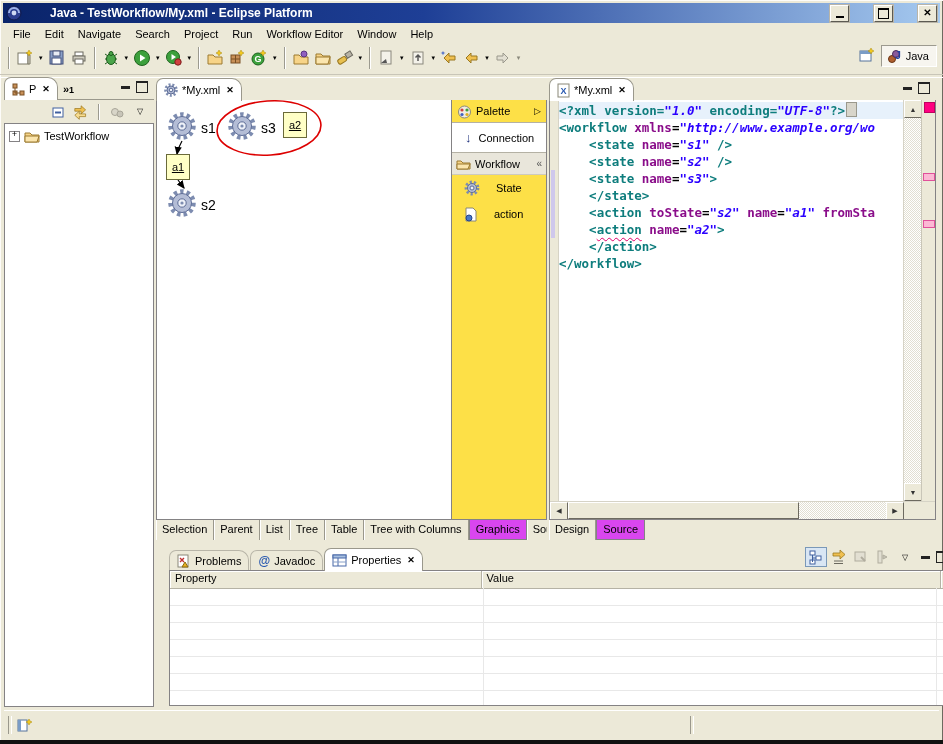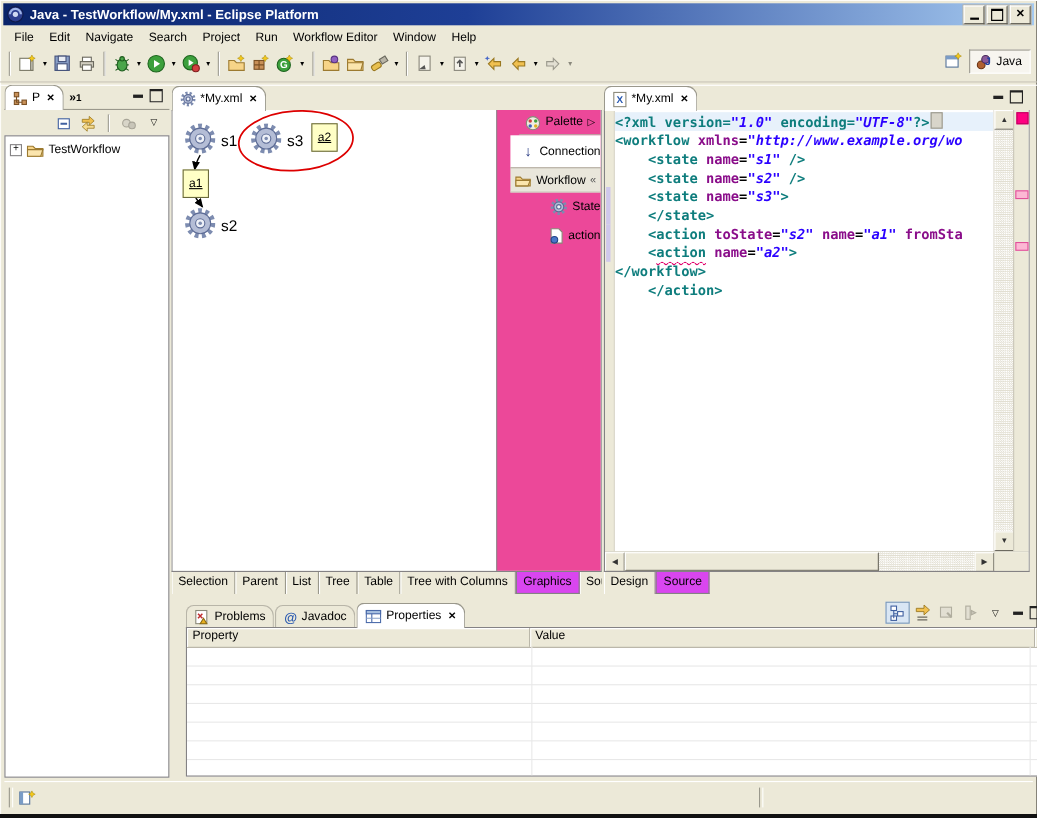--- a/index.html
+++ b/index.html
@@ -4,21 +4,21 @@
 <style>
   html,body{margin:0;padding:0;background:#888;}
   #window{position:relative;width:943px;height:744px;background:#ece9d8;overflow:hidden;
     font-family:"Liberation Sans",sans-serif;font-size:11px;color:#000;
     box-shadow:inset 1px 1px 0 #fdfcf9, inset -1px -1px 0 #6d6a60;}
   #window::after{content:"";position:absolute;left:0;right:0;bottom:0;height:4px;background:#111;}
 
   
   .titlebar{position:absolute;left:3px;top:3px;right:3px;height:20px;
     background:linear-gradient(90deg,#0a246a 0%,#1e3f96 45%,#a6caf0 100%);
-    display:flex;align-items:center;padding:0 3px;}
+    display:flex;align-items:center;padding:0 3px;gap:23px;}
   .title-text{color:#fff;font-weight:bold;font-size:12px;margin-left:5px;flex:1;white-space:nowrap;overflow:hidden;}
   .winbtn{width:17px;height:15px;margin-left:2px;background:#ece9d8;
     border:1px solid;border-color:#fff #5c5a52 #5c5a52 #fff;box-shadow:0 0 0 1px #b9b5a8;
     display:flex;align-items:center;justify-content:center;}
   .glyph-min{width:8px;height:2px;background:#000;margin-top:8px;}
   .glyph-max{width:9px;height:8px;border:1px solid #000;border-top-width:2px;}
   .glyph-close{font-size:10px;font-weight:bold;line-height:1;}
 
   
   .menubar{position:absolute;left:6px;top:25px;right:6px;height:17px;display:flex;align-items:center;}
@@ -63,30 +63,30 @@
   
   #graphics-editor{left:156px;top:78px;width:391px;height:462px;}
   .gbody{position:absolute;left:0;right:0;top:22px;bottom:20px;border:1px solid #848284;border-top:none;
     display:flex;background:#fff;}
   .gcanvas{position:relative;flex:1;background:#fff;overflow:hidden;}
   .diagram-svg{position:absolute;left:0;top:0;}
   .node-label{position:absolute;font-size:14px;}
   .gear{position:absolute;}
   .action-node{position:absolute;width:22px;height:24px;background:#ffffc6;border:1px solid #6a6a3a;
     display:flex;align-items:center;justify-content:center;font-size:11px;text-decoration:underline;text-align:center;}
-  .palette{width:94px;border-left:1px solid #848284;background:#ec4899;display:flex;flex-direction:column;align-items:flex-end;}
+  .palette{width:94px;border-left:1px solid #848284;background:#fde047;display:flex;flex-direction:column;}
   .pal-header{height:22px;display:flex;align-items:center;gap:4px;padding:0 5px;
     background:linear-gradient(#fefefc,#ecead f0,#eceade);border-bottom:1px solid #b4b1a4;}
   .pal-arrow{margin-left:auto;font-size:9px;}
   .pal-conn{height:29px;display:flex;align-items:center;gap:7px;padding-left:13px;background:#fff;}
   .conn-arrow{color:#1c2f7c;font-weight:bold;font-size:13px;}
   .pal-group{height:21px;display:flex;align-items:center;gap:4px;padding:0 4px;background:#e9e6db;
     border-top:1px solid #b4b1a4;border-bottom:1px solid #cdcabd;}
   .pal-pin{margin-left:auto;font-size:10px;color:#555;}
-  .pal-item{height:26px;display:flex;align-items:center;gap:4px;padding-left:12px;}
+  .pal-item{height:26px;display:flex;align-items:center;gap:16px;padding-left:12px;}
 
   
   .ptabs{position:absolute;left:0;right:0;bottom:0;height:20px;display:flex;background:#ece9d8;
     border-top:1px solid #848284;overflow:hidden;}
   .ptab{padding:3px 6px 2px;border-right:1px solid #9a988c;box-shadow:inset 1px 0 0 #fff;white-space:nowrap;}
   .ptab.active{background:#d946ef;border:1px solid #848284;border-top-color:#fff;margin-top:-1px;
     box-shadow:none;font-weight:normal;}
 
   
   #source-editor{left:549px;top:78px;width:387px;height:462px;}
@@ -534,22 +534,22 @@
         </div>
         <div class="code">
           <div class="cl current"><span class="t">&lt;?xml version=</span><span class="v">"1.0"</span><span class="t"> encoding=</span><span class="v">"UTF-8"</span><span class="t">?&gt;</span><span class="caret-box"></span></div>
           <div class="cl"><span class="t">&lt;workflow </span><span class="a">xmlns</span><span class="p">=</span><span class="v">"http://www.example.org/wo</span></div>
           <div class="cl"><span class="p">    </span><span class="t">&lt;state </span><span class="a">name</span><span class="p">=</span><span class="v">"s1"</span><span class="t"> /&gt;</span></div>
           <div class="cl"><span class="p">    </span><span class="t">&lt;state </span><span class="a">name</span><span class="p">=</span><span class="v">"s2"</span><span class="t"> /&gt;</span></div>
           <div class="cl"><span class="p">    </span><span class="t">&lt;state </span><span class="a">name</span><span class="p">=</span><span class="v">"s3"</span><span class="t">&gt;</span></div>
           <div class="cl"><span class="p">    </span><span class="t">&lt;/state&gt;</span></div>
           <div class="cl"><span class="p">    </span><span class="t">&lt;action </span><span class="a">toState</span><span class="p">=</span><span class="v">"s2"</span><span class="p"> </span><span class="a">name</span><span class="p">=</span><span class="v">"a1"</span><span class="p"> </span><span class="a">fromSta</span></div>
           <div class="cl"><span class="p">    </span><span class="t">&lt;</span><span class="t w">action</span><span class="p"> </span><span class="a">name</span><span class="p">=</span><span class="v">"a2"</span><span class="t">&gt;</span></div>
+          <div class="cl"><span class="p">    </span><span class="t">&lt;/action&gt;</span></div>
           <div class="cl"><span class="t">&lt;/workflow&gt;</span></div>
-          <div class="cl"><span class="p">    </span><span class="t">&lt;/action&gt;</span></div>
         </div>
         <div class="vscroll">
           <div class="sbtn">
               <span>▲</span>
             </div>
           <div class="track"></div>
           <div class="sbtn">
               <span>▼</span>
             </div>
         </div>

